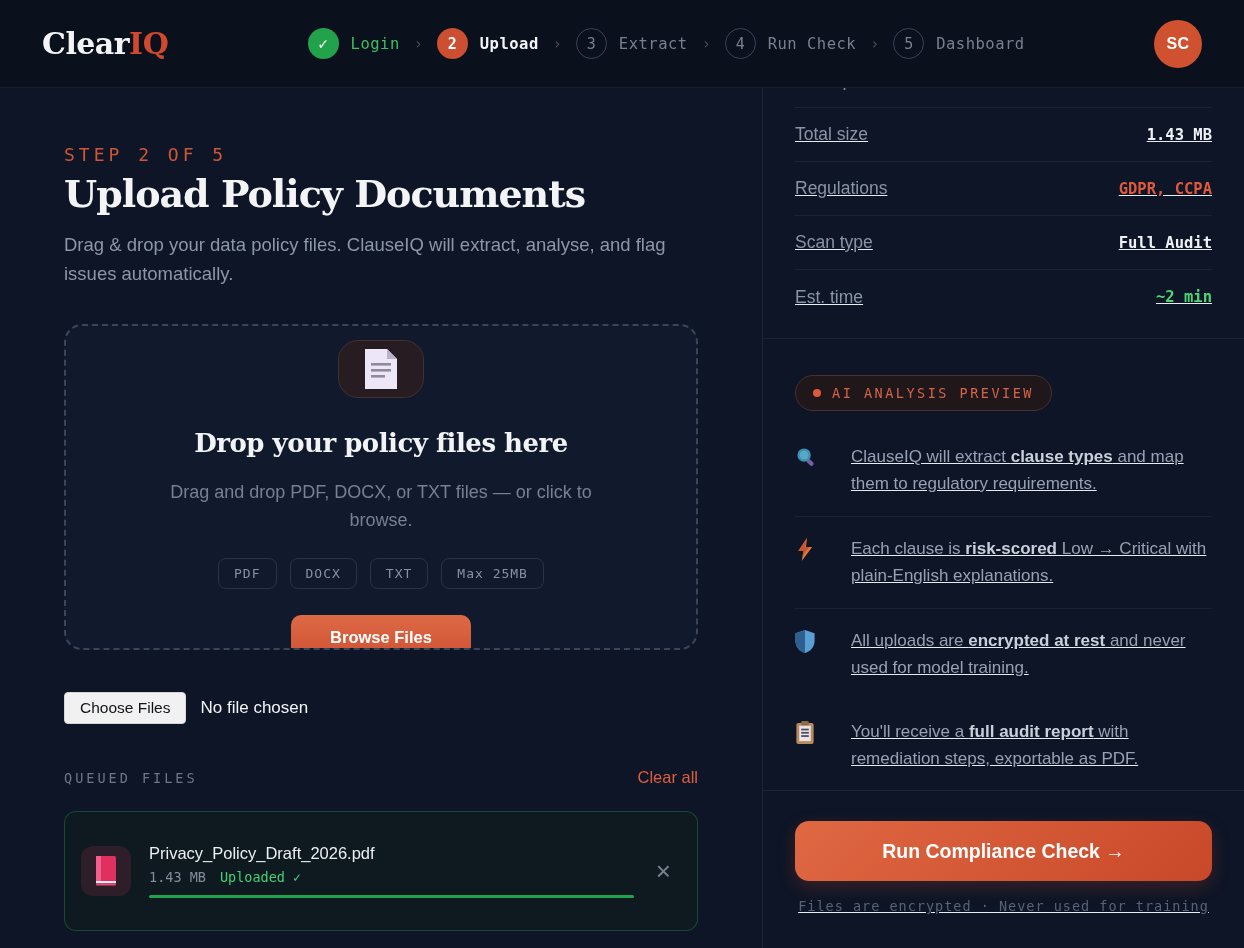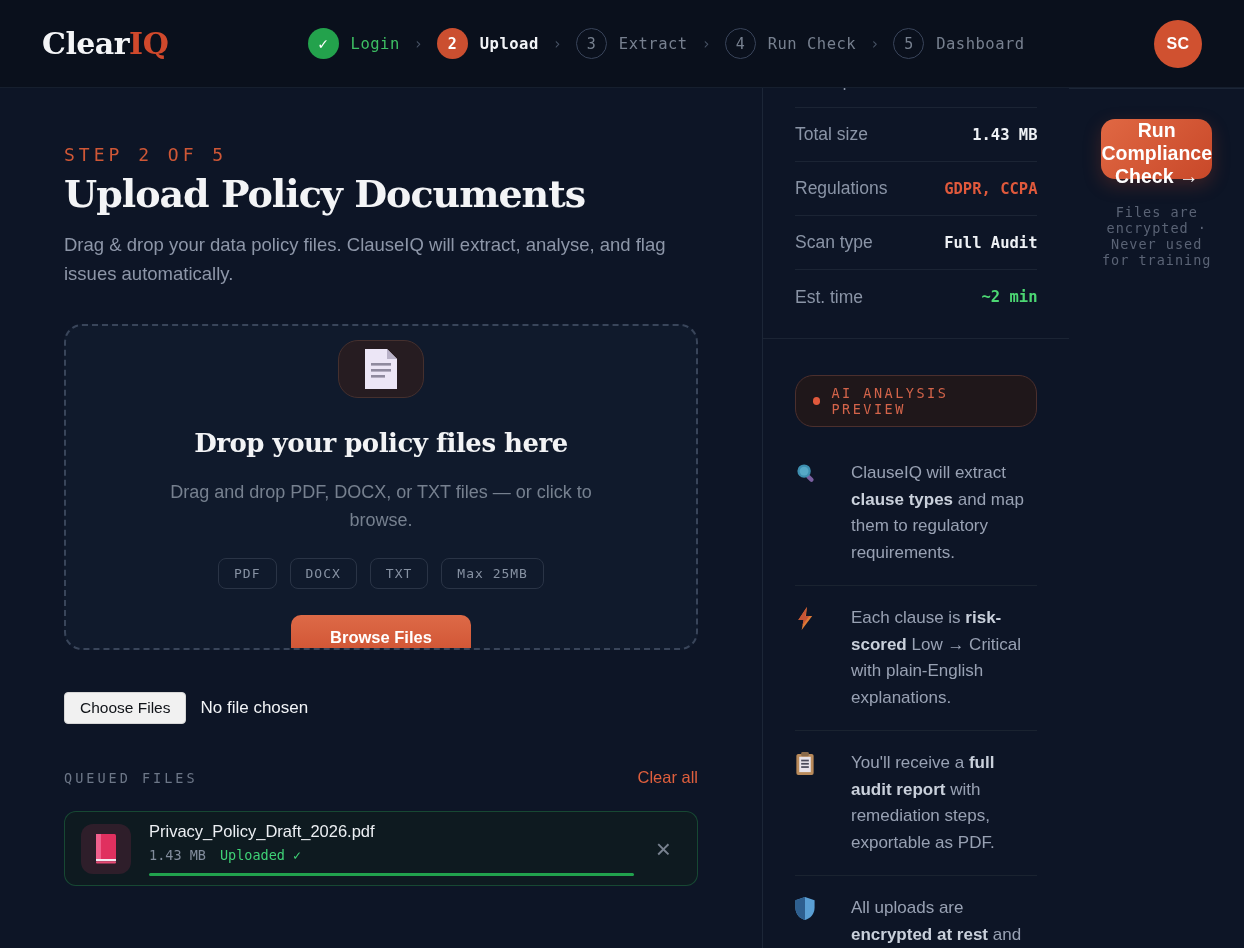--- a/index.html
+++ b/index.html
@@ -77,39 +77,39 @@
     background:#f1f1f1; color:#101318; border-radius:4px; padding:6px 15px;
     font-size:15.5px; cursor:pointer; border:1px solid #d6d6d6;
   }
   .native-status { font-size:17px; color:#f2f4f7; }
 
   .queue-header { margin-top:44px; display:flex; align-items:baseline; justify-content:space-between; }
   .queue-title { font-family:"DejaVu Sans Mono", monospace; font-size:13.5px; letter-spacing:3px; color:#6d7788; }
   .clear-all { font-size:16.5px; color:#df5f3d; cursor:pointer; text-decoration:none; }
 
   .file-card {
-    margin-top:24px; height:75px; border-radius:12px;
+    margin-top:24px; height:120px; border-radius:12px;
     background:#0e1a20; border:1px solid rgba(40,160,90,0.35);
     display:flex; align-items:center; padding:0 22px 0 16px; gap:18px;
   }
   .file-icon-box {
     width:50px; height:50px; border-radius:12px; background:#2e1e2a;
     display:flex; align-items:center; justify-content:center; flex:0 0 50px;
   }
   .file-info { flex:1; min-width:0; }
   .file-name { font-size:16.5px; color:#eceff3; }
   .file-meta { margin-top:6px; display:flex; gap:14px; font-family:"DejaVu Sans Mono", monospace; font-size:13.5px; }
   .file-size { color:#828c9c; }
   .file-status { color:#3fd276; }
   .progress-track { margin-top:10px; height:3px; border-radius:2px; background:#16222c; }
   .progress-fill { height:100%; width:100%; border-radius:2px; background:#21a24d; }
   .remove-btn { color:#78818f; font-size:26px; font-weight:300; cursor:pointer; line-height:1; padding:4px; }
 
   
-  .sidebar { flex:1; display:flex; min-height:0; background:#0d1526; }
+  .sidebar { flex:1; display:flex; flex-direction:column; min-height:0; background:#0d1526;text-decoration:underline; }
   .sidebar-scroll { flex:1; overflow:hidden; }
   .summary { padding:0 32px; }
   .srow {
     display:flex; align-items:center; justify-content:space-between;
     padding:14px 0; border-bottom:1px solid #1b2434; height:54px;
   }
   .srow.cut { margin-top:-34px; }
   .srow.last { border-bottom:none; }
   .srow-label { font-size:17.5px; color:#8a94a6; }
   .srow-value { font-family:"DejaVu Sans Mono", monospace; font-size:15.5px; font-weight:bold; }
@@ -291,42 +291,42 @@
             </div>
             <div class="insight">
               <span class="insight-icon">
                 <svg width="21" height="23" viewBox="0 0 20 24">
                   <path d="M11.5 0 L2.5 13.5 H8 L6 24 L17 9.5 H10.5 Z" fill="#dd7a36"></path>
                   <path d="M11.5 0 L2.5 13.5 H8 L6.8 19 L14 9.5 H9.8 Z" fill="#c65435"></path>
                 </svg>
               </span>
               <p class="insight-text"><span>Each clause is </span><b>risk-scored</b><span> Low → Critical with plain-English explanations.</span></p>
             </div>
+            <div class="insight last">
+              <span class="insight-icon">
+                <svg width="20" height="23" viewBox="0 0 20 24">
+                  <path d="M10 0 L20 3.5 V11 C20 18 15.5 22.5 10 24 C4.5 22.5 0 18 0 11 V3.5 Z" fill="#5a9fd4"></path>
+                  <path d="M10 0 L0 3.5 V11 C0 18 4.5 22.5 10 24 Z" fill="#2e5f8f"></path>
+                </svg>
+              </span>
+              <p class="insight-text"><span>All uploads are </span><b>encrypted at rest</b><span> and never used for model training.</span></p>
+            </div>
             <div class="insight">
               <span class="insight-icon">
                 <svg width="20" height="23" viewBox="0 0 20 24">
                   <rect x="1" y="2" width="18" height="22" rx="2" fill="#b98a5a"></rect>
                   <rect x="4" y="5" width="12" height="16" fill="#e8e3ea"></rect>
                   <rect x="6" y="8" width="8" height="1.8" fill="#4a4a5a"></rect>
                   <rect x="6" y="11.4" width="8" height="1.8" fill="#4a4a5a"></rect>
                   <rect x="6" y="14.8" width="8" height="1.8" fill="#4a4a5a"></rect>
                   <rect x="6" y="0" width="8" height="4.5" rx="1.5" fill="#8a6a4a"></rect>
                 </svg>
               </span>
               <p class="insight-text"><span>You'll receive a </span><b>full audit report</b><span> with remediation steps, exportable as PDF.</span></p>
             </div>
-            <div class="insight last">
-              <span class="insight-icon">
-                <svg width="20" height="23" viewBox="0 0 20 24">
-                  <path d="M10 0 L20 3.5 V11 C20 18 15.5 22.5 10 24 C4.5 22.5 0 18 0 11 V3.5 Z" fill="#5a9fd4"></path>
-                  <path d="M10 0 L0 3.5 V11 C0 18 4.5 22.5 10 24 Z" fill="#2e5f8f"></path>
-                </svg>
-              </span>
-              <p class="insight-text"><span>All uploads are </span><b>encrypted at rest</b><span> and never used for model training.</span></p>
-            </div>
           </div>
         </div>
       </div>
 
       <div class="sidebar-footer">
         <button class="cta-btn">Run Compliance Check →</button>
         <div class="footnote">Files are encrypted · Never used for training</div>
       </div>
     </aside>
 

